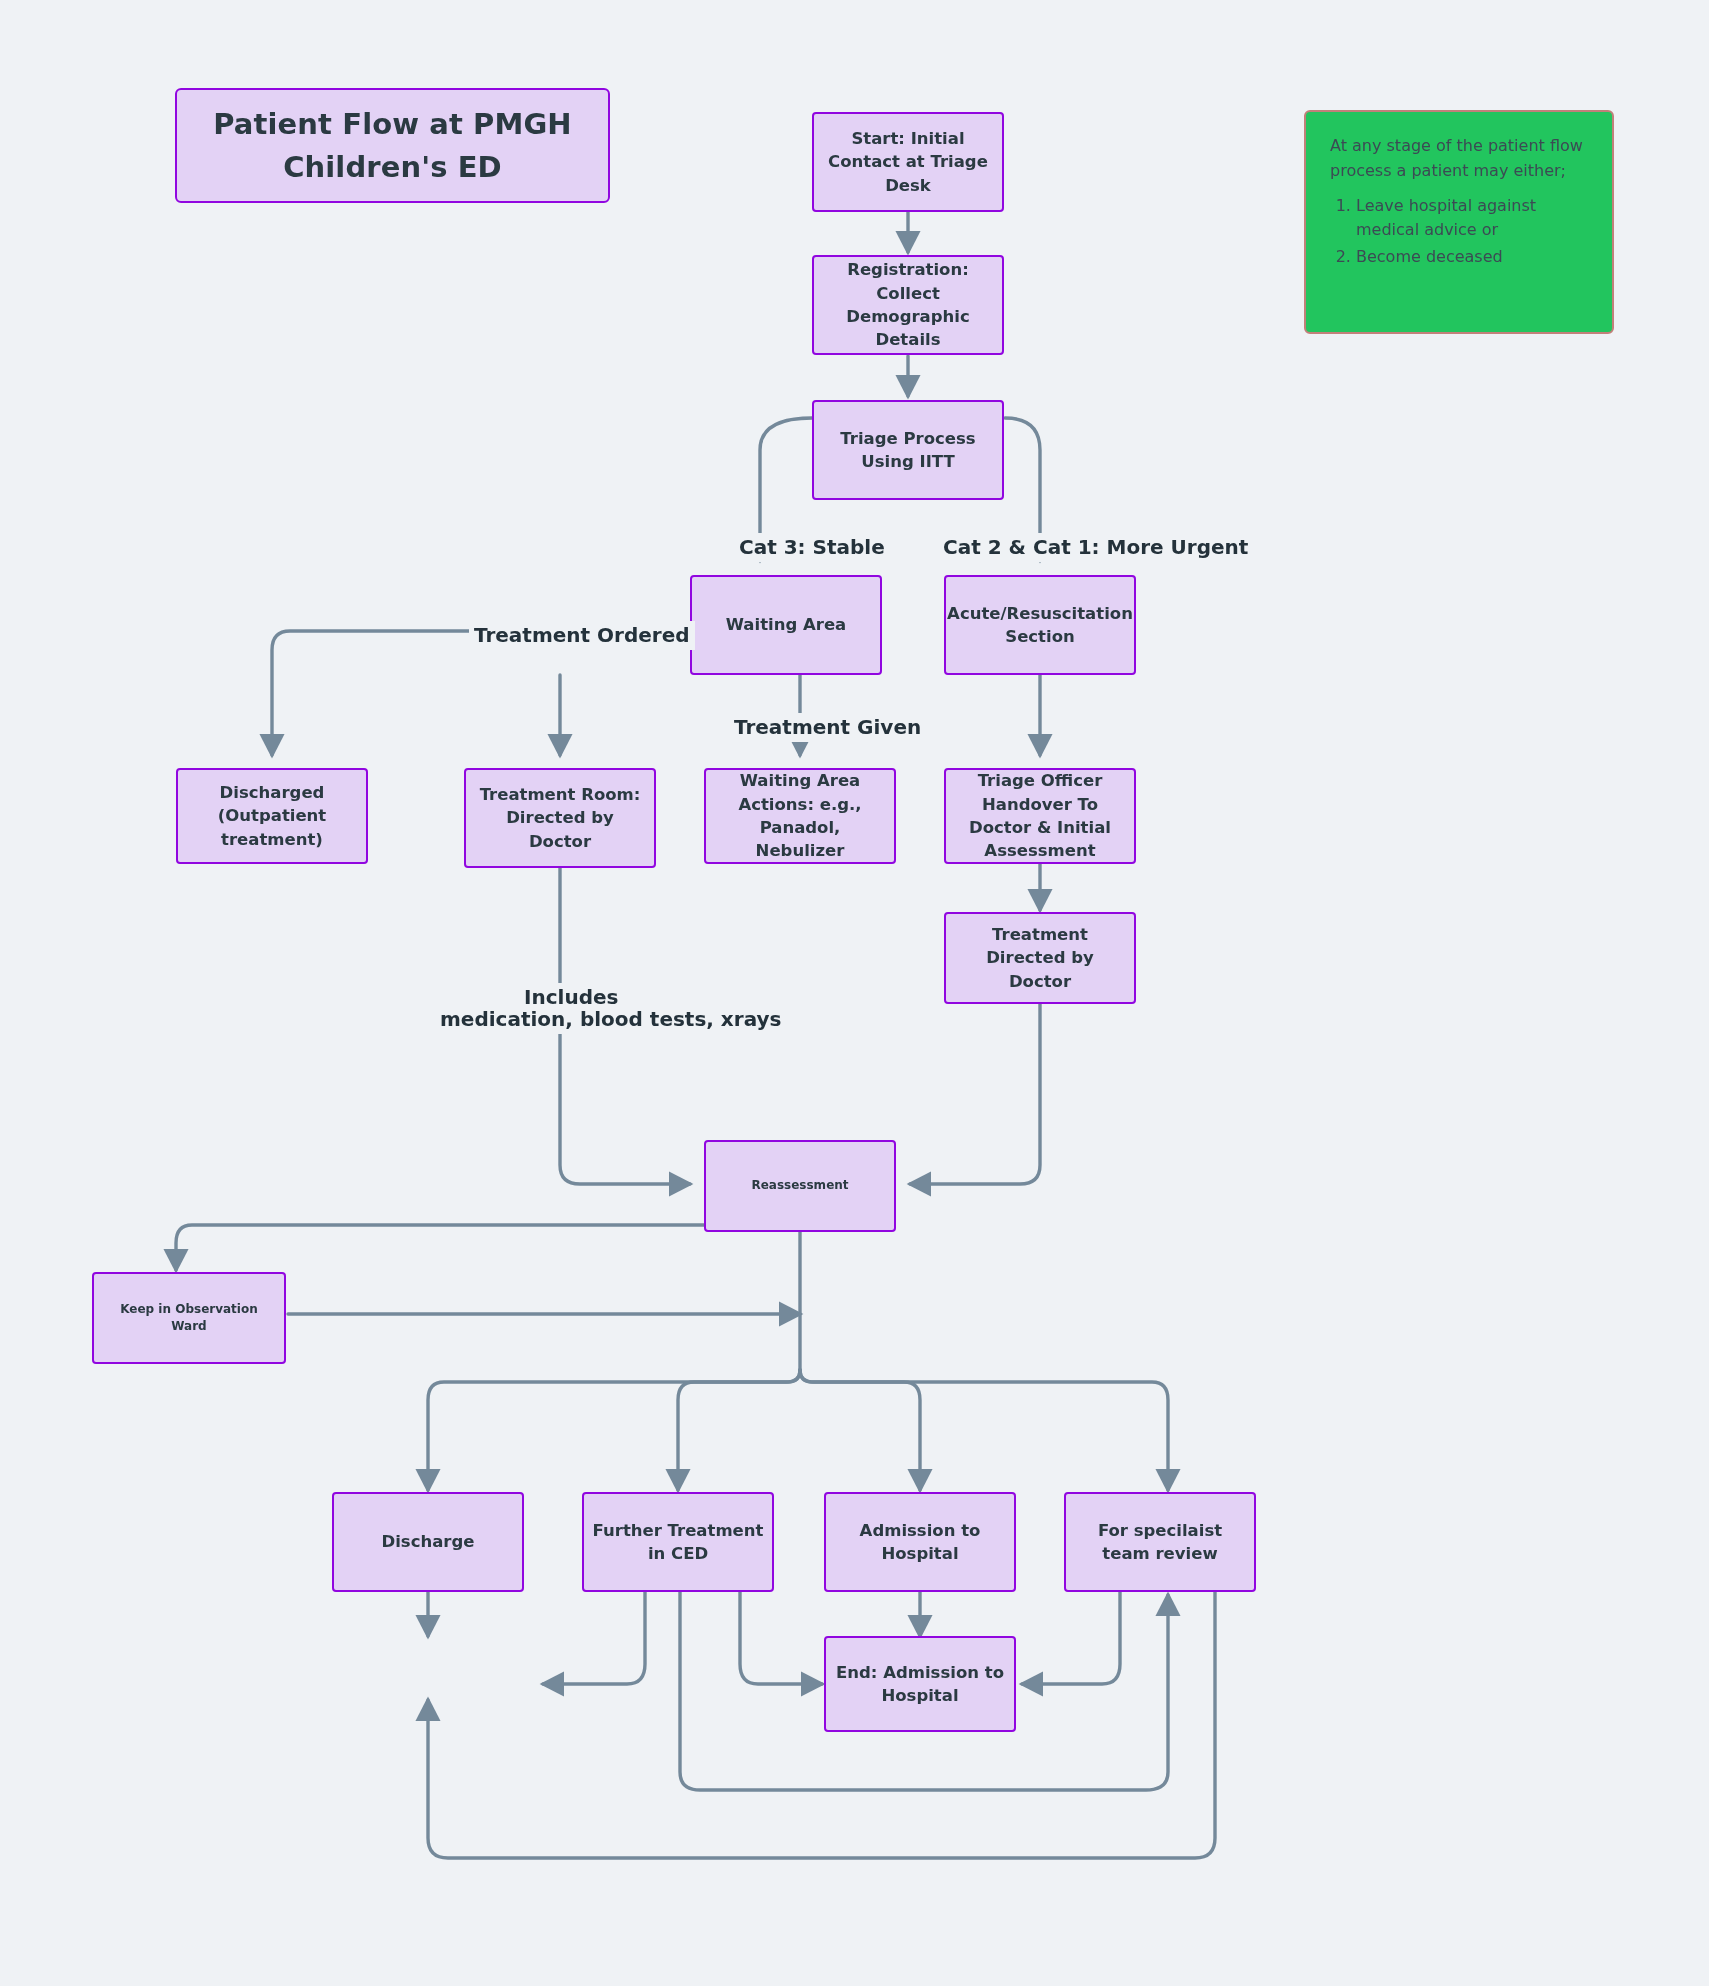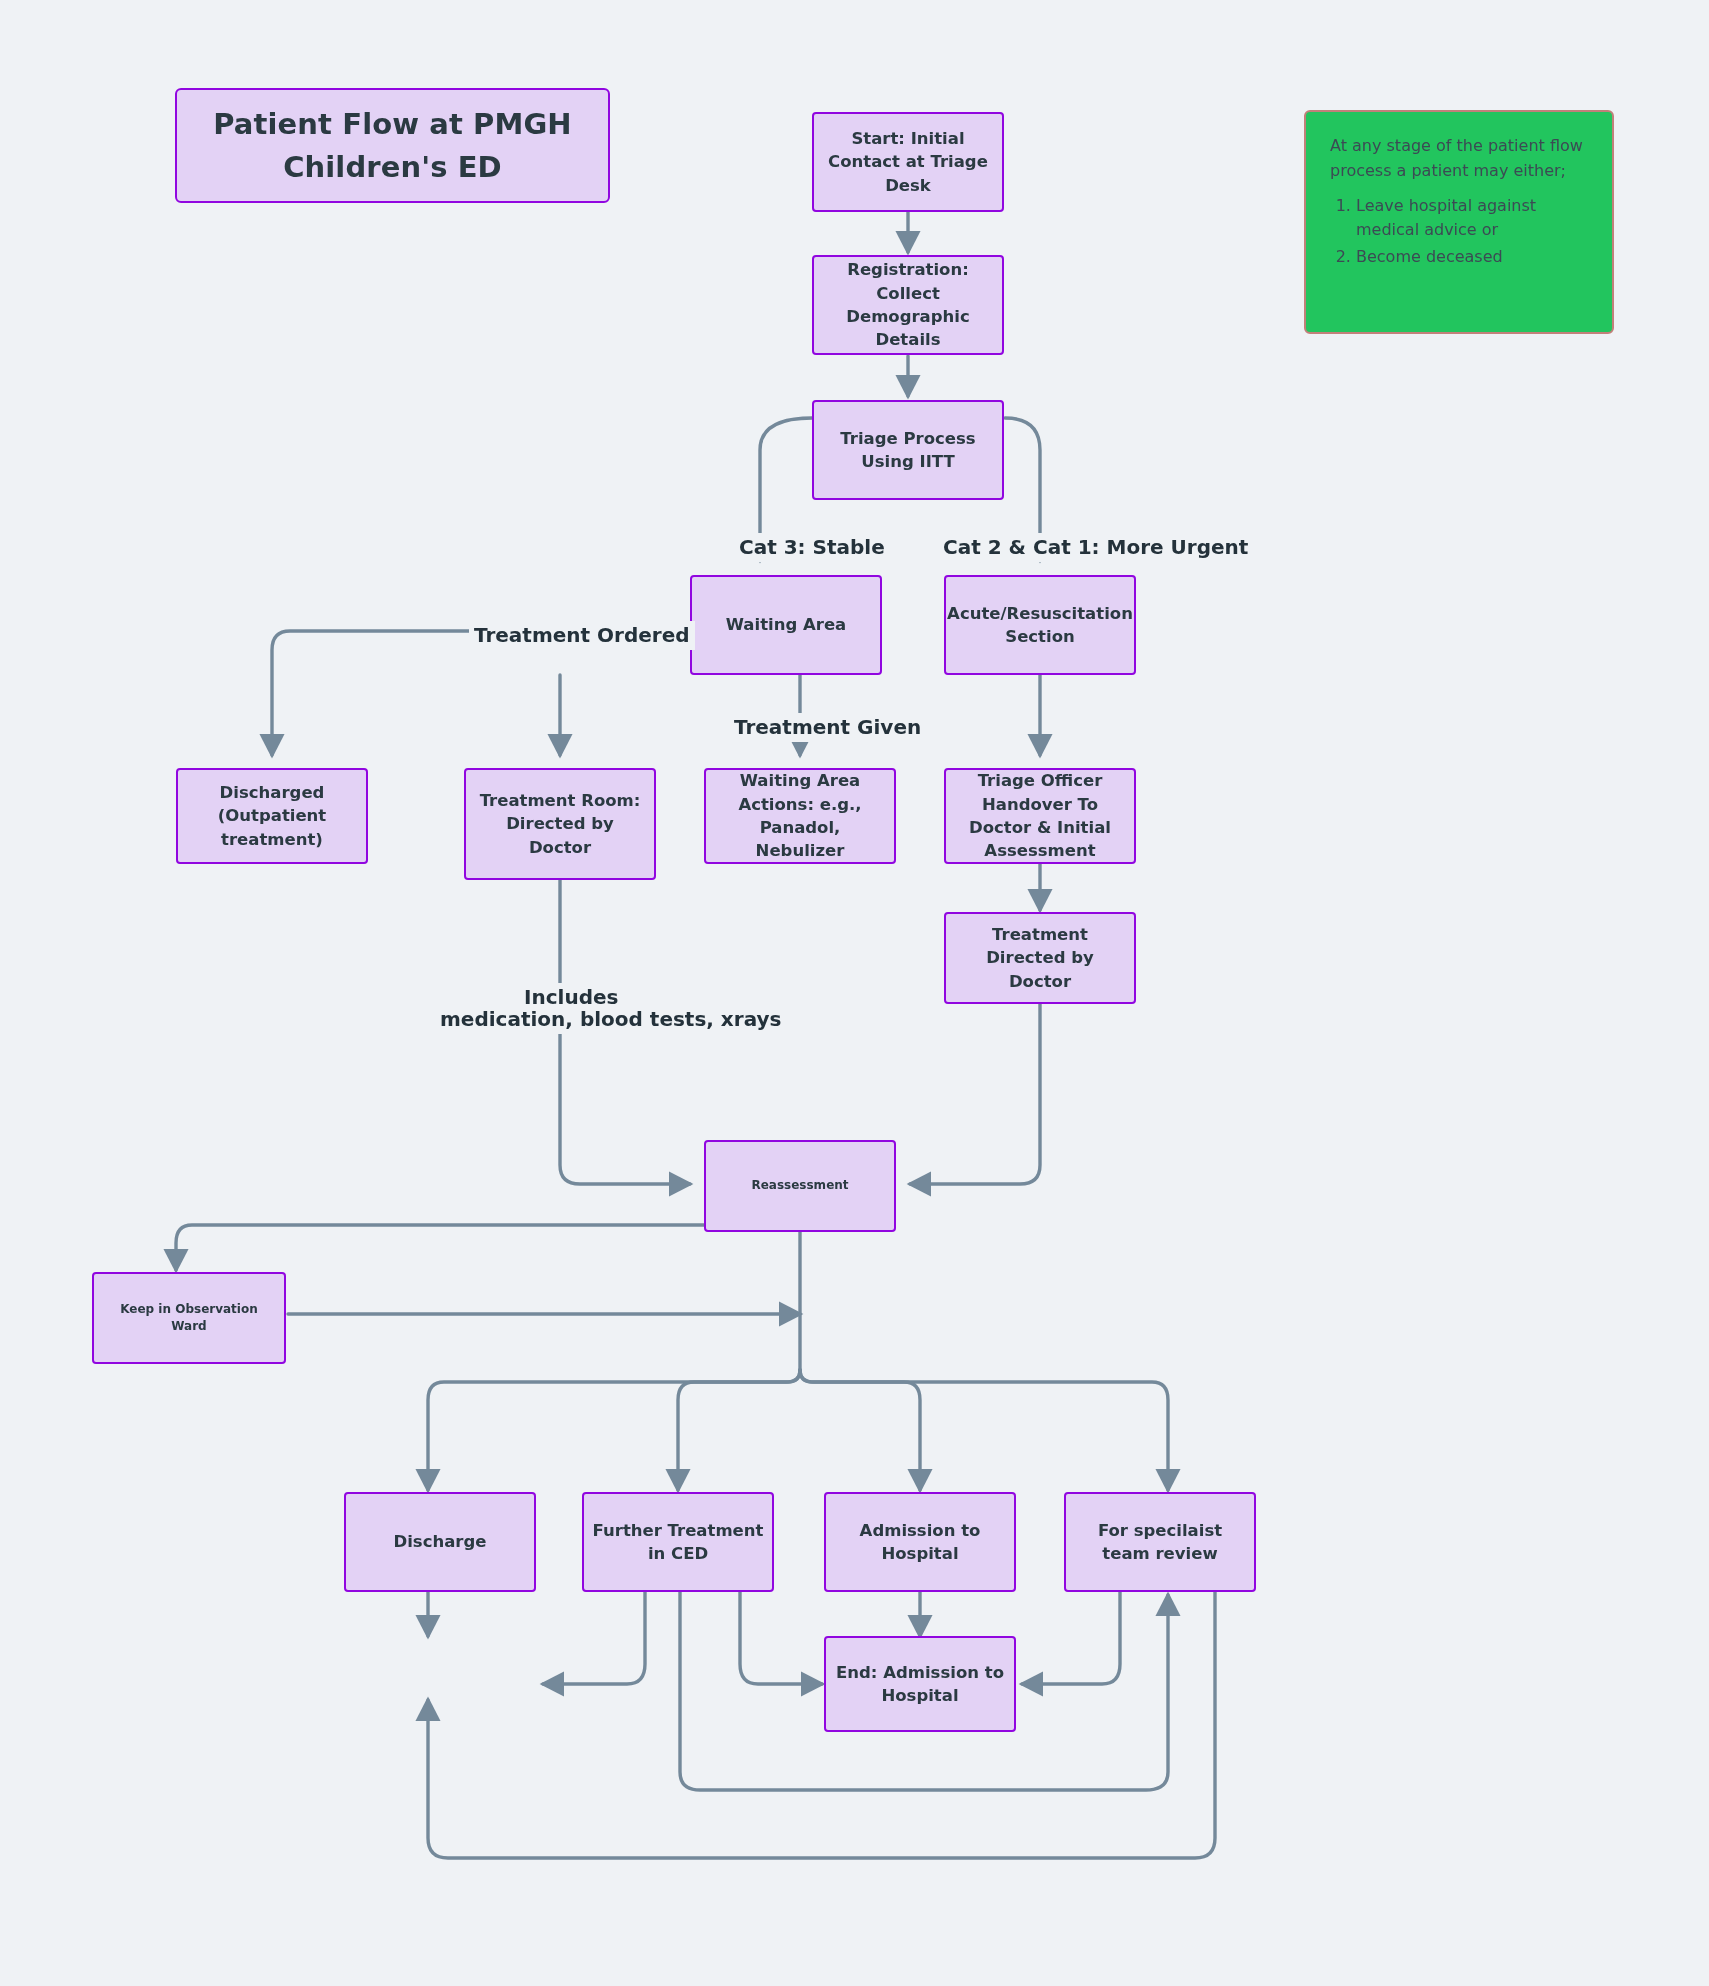--- a/index.html
+++ b/index.html
@@ -136,33 +136,33 @@
   <div class="node f17" style="left:812px;top:255px;width:192px;height:100px;">Registration: Collect Demographic Details</div>
 
   <div class="node f17" style="left:812px;top:400px;width:192px;height:100px;">Triage Process Using IITT</div>
 
   <div class="node f17" style="left:690px;top:575px;width:192px;height:100px;">Waiting Area</div>
 
   <div class="node f17" style="left:944px;top:575px;width:192px;height:100px;">Acute/Resuscitation Section</div>
 
   <div class="node f17" style="left:176px;top:768px;width:192px;height:96px;">Discharged (Outpatient treatment)</div>
 
-  <div class="node f17" style="left:464px;top:768px;width:192px;height:112px;">Treatment Room: Directed by Doctor</div>
+  <div class="node f17" style="left:464px;top:768px;width:192px;height:100px;">Treatment Room: Directed by Doctor</div>
 
   <div class="node f17" style="left:704px;top:768px;width:192px;height:96px;">Waiting Area Actions: e.g., Panadol, Nebulizer</div>
 
   <div class="node f17" style="left:944px;top:768px;width:192px;height:96px;">Triage Officer Handover To Doctor &amp; Initial Assessment</div>
 
   <div class="node f17" style="left:944px;top:912px;width:192px;height:92px;">Treatment Directed by Doctor</div>
 
   <div class="node f16" style="left:704px;top:1140px;width:192px;height:92px;">Reassessment</div>
 
   <div class="node f16" style="left:92px;top:1272px;width:194px;height:92px;">Keep in Observation Ward</div>
 
-  <div class="node f17" style="left:332px;top:1492px;width:192px;height:100px;margin-left:12px;">Discharge</div>
+  <div class="node f17" style="left:332px;top:1492px;width:192px;height:100px;">Discharge</div>
 
   <div class="node f17" style="left:582px;top:1492px;width:192px;height:100px;">Further Treatment in CED</div>
 
   <div class="node f17" style="left:824px;top:1492px;width:192px;height:100px;">Admission to Hospital</div>
 
   <div class="node f17" style="left:1064px;top:1492px;width:192px;height:100px;">For specilaist team review</div>
 
 
   <div class="node f17" style="left:824px;top:1636px;width:192px;height:96px;">End: Admission to Hospital</div>
 

